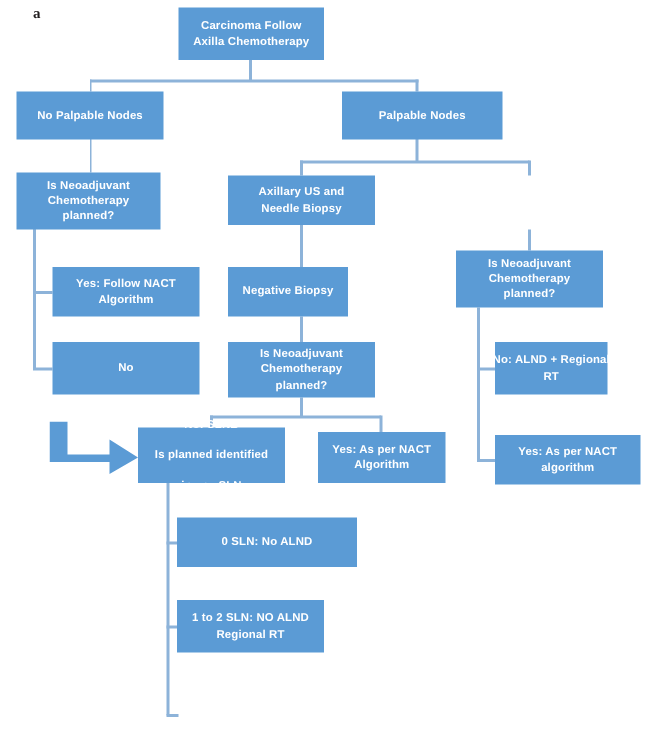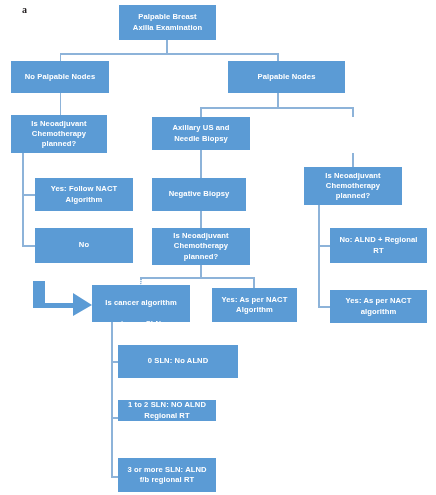--- a/index.html
+++ b/index.html
@@ -97,29 +97,29 @@
   <div class="conn h" style="left:318px; top:245px; width:13px;"></div>
   <div class="conn h" style="left:318px; top:306px; width:13px;"></div>
 
   <div class="arrow-block">
     <svg width="60" height="35" viewBox="0 0 60 35">
       <polygon points="0,0 12,0 12,22 40,22 40,12 59,24 40,35 40,27 0,27" fill="#5b9bd5"></polygon>
     </svg>
   </div>
 
   <div class="node" style="left:119px; top:5px; width:97px; height:35px;">
-    <span>Palpable Breast</span>
-    <span>Axilla Examination</span>
+    <span>Carcinoma Follow</span>
+    <span>Axilla Chemotherapy</span>
   </div>
 
   <div class="node" style="left:11px; top:61px; width:98px; height:32px;">
     <span>No Palpable Nodes</span>
   </div>
 
-  <div class="node" style="left:228px; top:61px; width:117px; height:32px;">
+  <div class="node" style="left:228px; top:61px; width:107px; height:32px;">
     <span>Palpable Nodes</span>
   </div>
 
   <div class="node" style="left:11px; top:115px; width:96px; height:38px;">
     <span>Is Neoadjuvant</span>
     <span>Chemotherapy</span>
     <span>planned?</span>
   </div>
 
   <div class="node" style="left:35px; top:178px; width:98px; height:33px;">
@@ -129,65 +129,61 @@
 
   <div class="node" style="left:35px; top:228px; width:98px; height:35px;">
     <span>No</span>
   </div>
 
   <div class="node" style="left:152px; top:117px; width:98px; height:33px;">
     <span>Axillary US and</span>
     <span>Needle Biopsy</span>
   </div>
 
-  <div class="node" style="left:152px; top:178px; width:94px; height:33px;">
+  <div class="node" style="left:152px; top:178px; width:80px; height:33px;">
     <span>Negative Biopsy</span>
   </div>
 
   <div class="node" style="left:152px; top:228px; width:98px; height:37px;">
     <span>Is Neoadjuvant</span>
     <span>Chemotherapy</span>
     <span>planned?</span>
   </div>
 
   <div class="node" style="left:92px; top:285px; width:98px; height:37px;gap:10px;">
     <span>No: SLNB</span>
-    <span>Is cancer algorithm</span>
+    <span>Is planned identified</span>
     <span>in any SLN</span>
   </div>
 
   <div class="node" style="left:212px; top:288px; width:85px; height:34px;">
     <span>Yes: As per NACT</span>
     <span>Algorithm</span>
   </div>
 
 
   <div class="node" style="left:304px; top:167px; width:98px; height:38px;">
     <span>Is Neoadjuvant</span>
     <span>Chemotherapy</span>
     <span>planned?</span>
   </div>
 
-  <div class="node" style="left:330px; top:228px; width:97px; height:35px;">
+  <div class="node" style="left:330px; top:228px; width:75px; height:35px;">
     <span>No: ALND + Regional</span>
     <span>RT</span>
   </div>
 
   <div class="node" style="left:330px; top:290px; width:97px; height:33px;">
     <span>Yes: As per NACT</span>
     <span>algorithm</span>
   </div>
 
   <div class="node" style="left:118px; top:345px; width:120px; height:33px;">
     <span>0 SLN: No ALND</span>
   </div>
 
-  <div class="node" style="left:118px; top:400px; width:98px; height:21px;">
+  <div class="node" style="left:118px; top:400px; width:98px; height:35px;">
     <span>1 to 2 SLN: NO ALND</span>
     <span>Regional RT</span>
   </div>
 
-  <div class="node" style="left:118px; top:458px; width:98px; height:34px;">
-    <span>3 or more SLN: ALND</span>
-    <span>f/b regional RT</span>
-  </div>
 
 </div>
 
 </body></html>

